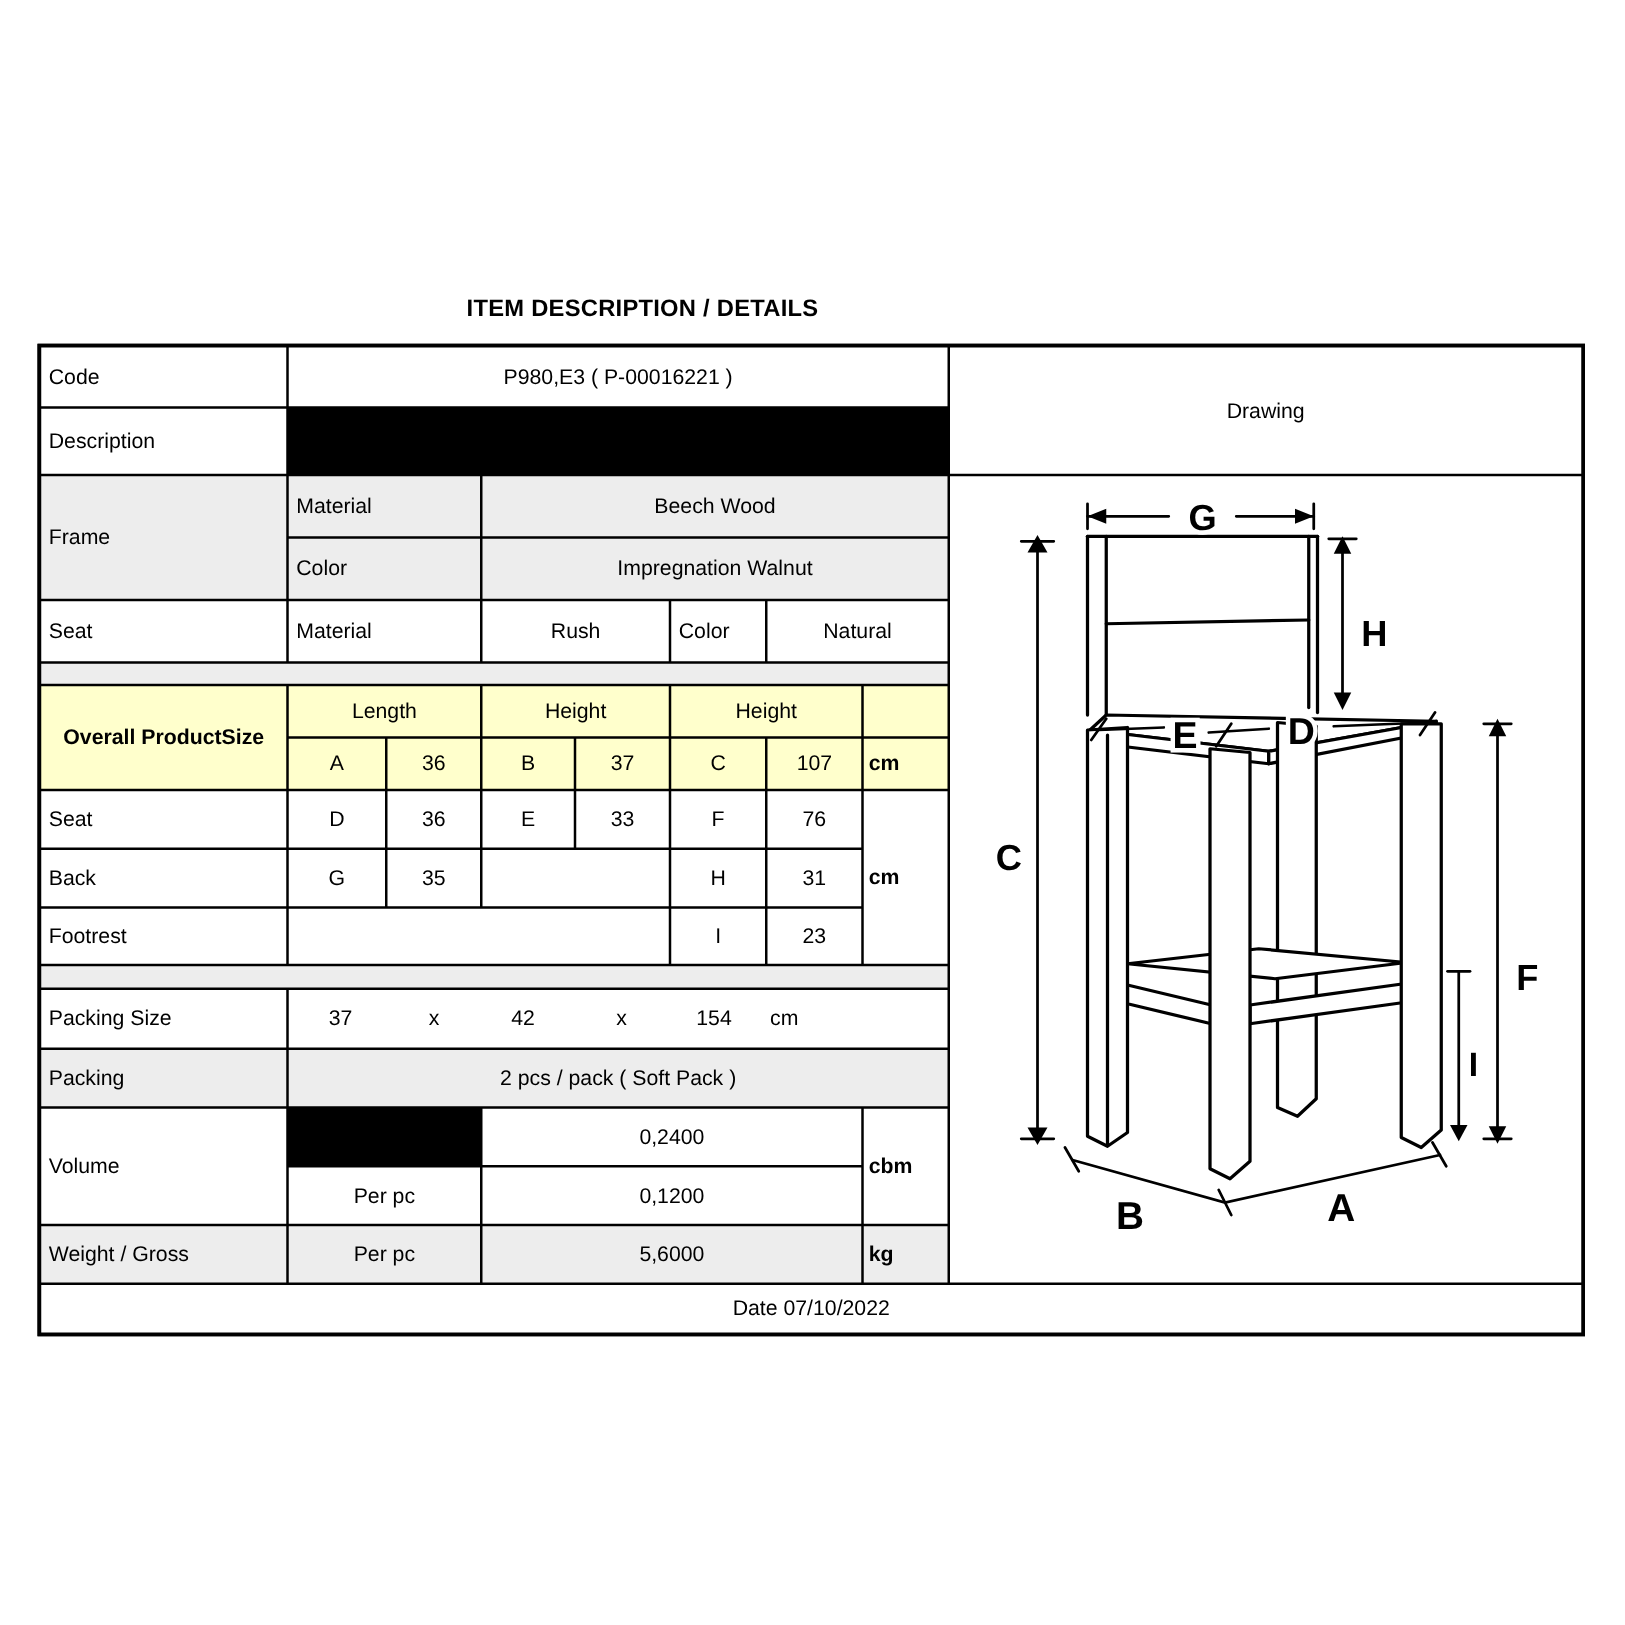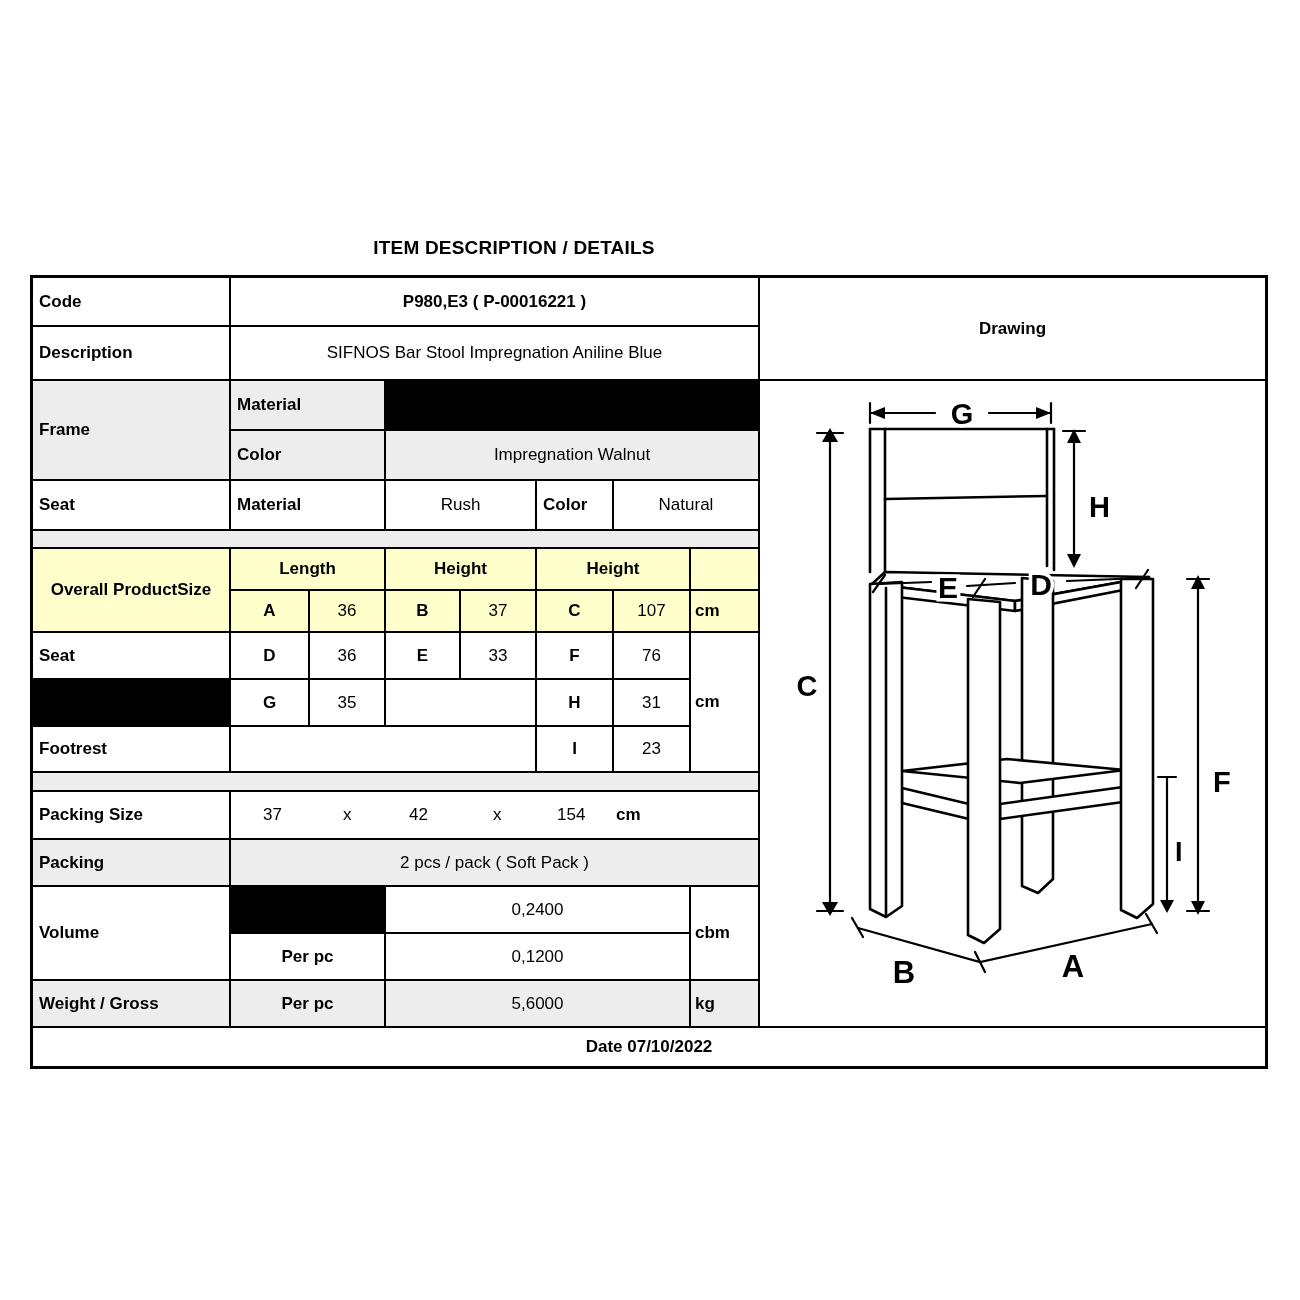--- a/index.html
+++ b/index.html
@@ -3,21 +3,21 @@
 <meta charset="utf-8">
 <style>
   html,body{margin:0;padding:0;background:#fff;}
   body{width:1300px;height:1300px;position:relative;font-family:"Liberation Sans",sans-serif;color:#000;overflow:hidden;}
   .page-title{position:absolute;top:237px;left:0;width:1028px;text-align:center;font-size:19px;font-weight:bold;letter-spacing:.2px;}
   .sheet{position:absolute;left:30px;top:275px;width:1238px;border:3px solid #000;background:#000;
          display:grid;gap:2px;box-sizing:border-box;
          grid-template-columns:196px 77px 74px 73px 74px 75px 75px 67px 1fr;
          grid-template-rows:47px 52px 48px 48px 48px 16px 40px 40px 45px 45px 44px 17px 46px 45px 45px 45px 45px 38px;}
   .c{background:#fff;display:flex;align-items:center;font-size:17px;line-height:1.15;}
-  .b{font-weight:bold;}
+  .b{font-weight:normal;}
   .ctr{justify-content:center;text-align:right;}
   .lab{padding-left:6px;}
   .unit{padding-left:4px;font-weight:bold;}
   .gray{background:#EDEDED;}
   .yel{background:#FFFFCC;}
   .two-line{flex-direction:row;justify-content:center;font-weight:bold;}
   .rel{position:relative;}
   .ps{position:absolute;top:50%;transform:translateY(-50%);}
   .drawing-cell{background:#fff;position:relative;}
   .drawing-cell svg{position:absolute;inset:0;width:100%;height:100%;display:block;}
@@ -32,24 +32,24 @@
 
 <div class="page-title">ITEM DESCRIPTION / DETAILS</div>
 
 <div class="sheet">
 
   <div class="c b lab" style="grid-area:1/1/2/2">Code</div>
   <div class="c b ctr" style="grid-area:1/2/2/9">P980,E3  ( P-00016221 )</div>
   <div class="c b ctr" style="grid-area:1/9/3/10">Drawing</div>
 
   <div class="c b lab" style="grid-area:2/1/3/2">Description</div>
-  <div class="c ctr" style="grid-area:2/2/3/9">SIFNOS Bar Stool Impregnation Aniline Blue</div>
 
   <div class="c b lab gray" style="grid-area:3/1/5/2">Frame</div>
   <div class="c b lab gray" style="grid-area:3/2/4/4">Material</div>
+  <div class="c ctr gray" style="grid-area:3/4/4/9">Beech Wood</div>
   <div class="c b lab gray" style="grid-area:4/2/5/4">Color</div>
   <div class="c ctr gray" style="grid-area:4/4/5/9">Impregnation Walnut</div>
 
   <div class="drawing-cell" style="grid-area:3/9/18/10">
     <svg viewBox="759 381 505 645" preserveAspectRatio="none">
 
       <g class="stool">
         <path d="M869,429 H1053"></path>
         <path d="M869,429 V572"></path>
         <path d="M884,429 V572"></path>
@@ -162,20 +162,21 @@
 
   <div class="c b lab" style="grid-area:9/1/10/2">Seat</div>
   <div class="c b ctr" style="grid-area:9/2/10/3">D</div>
   <div class="c ctr" style="grid-area:9/3/10/4">36</div>
   <div class="c b ctr" style="grid-area:9/4/10/5">E</div>
   <div class="c ctr" style="grid-area:9/5/10/6">33</div>
   <div class="c b ctr" style="grid-area:9/6/10/7">F</div>
   <div class="c ctr" style="grid-area:9/7/10/8">76</div>
   <div class="c unit" style="grid-area:9/8/12/9">cm</div>
 
+  <div class="c b lab" style="grid-area:10/1/11/2">Back</div>
   <div class="c b ctr" style="grid-area:10/2/11/3">G</div>
   <div class="c ctr" style="grid-area:10/3/11/4">35</div>
   <div class="c" style="grid-area:10/4/11/6"></div>
   <div class="c b ctr" style="grid-area:10/6/11/7">H</div>
   <div class="c ctr" style="grid-area:10/7/11/8">31</div>
 
   <div class="c b lab" style="grid-area:11/1/12/2">Footrest</div>
   <div class="c" style="grid-area:11/2/12/6"></div>
   <div class="c b ctr" style="grid-area:11/6/12/7">I</div>
   <div class="c ctr" style="grid-area:11/7/12/8">23</div>

